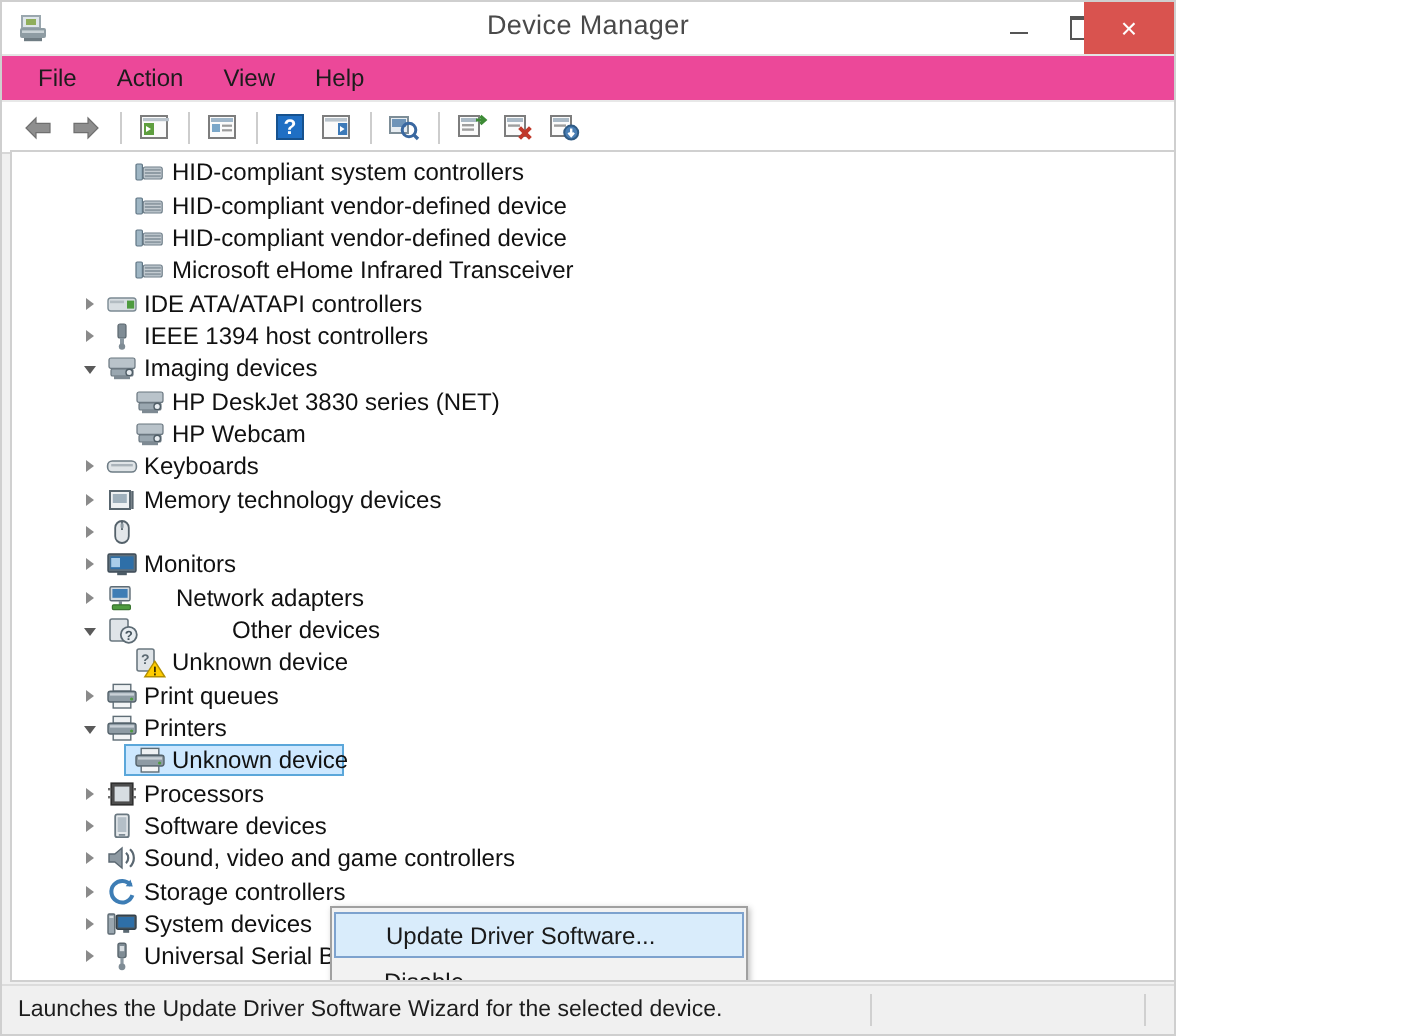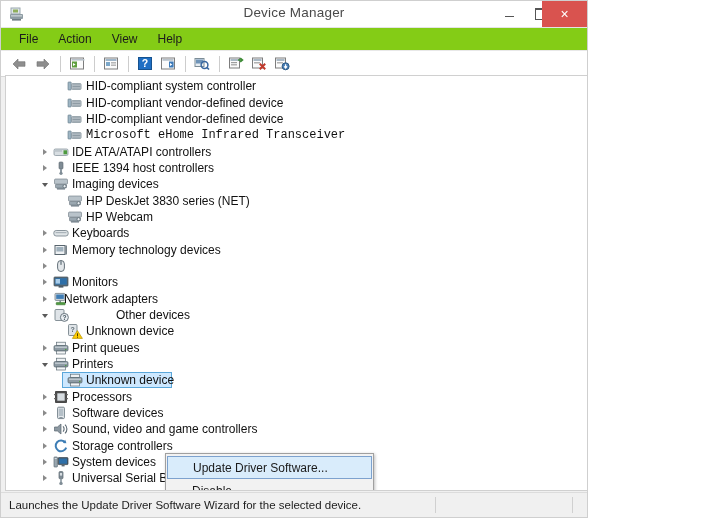--- a/index.html
+++ b/index.html
@@ -77,21 +77,21 @@
   .glyph-close {
     color: #ffffff;
     font-size: 14px;
     line-height: 14px;
     font-family: "Liberation Sans", sans-serif;
   }
 
   
   #menubar {
     height: 22px;
-    background: #84cc16;
+    background: #ec4899;
     border-bottom: 1px solid #e8e8e8;
     display: flex;
     align-items: center;
     padding-left: 9px;
   }
   .menu-item {
     font-size: 12px;
     color: #1c1c1c;
     padding: 2px 9px 3px 9px;
     margin-right: 2px;
@@ -425,21 +425,21 @@
 
     <div id="tree">
         <div class="row">
           <div class="node-icon" style="left: 61px;"><svg width="16" height="16" viewBox="0 0 16 16">
               <rect x="1" y="4" width="3.2" height="8" rx="0.6" fill="#9fb6c4" stroke="#5f7584" stroke-width="0.6"></rect>
               <rect x="4.6" y="5.5" width="9.5" height="6" rx="1" fill="#c4ccd2" stroke="#6d7d88" stroke-width="0.6"></rect>
               <rect x="5.4" y="6.4" width="8" height="1" fill="#8e9ba4"></rect>
               <rect x="5.4" y="8" width="8" height="1" fill="#8e9ba4"></rect>
               <rect x="5.4" y="9.6" width="8" height="1" fill="#8e9ba4"></rect>
             </svg></div>
-          <div class="node-label" style="left: 80px;">HID-compliant system controller</div>
+          <div class="node-label" style="left: 80px;">HID-compliant system controllers</div>
         </div>
         <div class="row">
           <div class="node-icon" style="left: 61px;"><svg width="16" height="16" viewBox="0 0 16 16">
               <rect x="1" y="4" width="3.2" height="8" rx="0.6" fill="#9fb6c4" stroke="#5f7584" stroke-width="0.6"></rect>
               <rect x="4.6" y="5.5" width="9.5" height="6" rx="1" fill="#c4ccd2" stroke="#6d7d88" stroke-width="0.6"></rect>
               <rect x="5.4" y="6.4" width="8" height="1" fill="#8e9ba4"></rect>
               <rect x="5.4" y="8" width="8" height="1" fill="#8e9ba4"></rect>
               <rect x="5.4" y="9.6" width="8" height="1" fill="#8e9ba4"></rect>
             </svg></div>
           <div class="node-label" style="left: 80px;">HID-compliant vendor-defined device</div>
@@ -455,21 +455,21 @@
           <div class="node-label" style="left: 80px;">HID-compliant vendor-defined device</div>
         </div>
         <div class="row">
           <div class="node-icon" style="left: 61px;"><svg width="16" height="16" viewBox="0 0 16 16">
               <rect x="1" y="4" width="3.2" height="8" rx="0.6" fill="#9fb6c4" stroke="#5f7584" stroke-width="0.6"></rect>
               <rect x="4.6" y="5.5" width="9.5" height="6" rx="1" fill="#c4ccd2" stroke="#6d7d88" stroke-width="0.6"></rect>
               <rect x="5.4" y="6.4" width="8" height="1" fill="#8e9ba4"></rect>
               <rect x="5.4" y="8" width="8" height="1" fill="#8e9ba4"></rect>
               <rect x="5.4" y="9.6" width="8" height="1" fill="#8e9ba4"></rect>
             </svg></div>
-          <div class="node-label" style="left: 80px; font-family: Liberation Mono, monospace;">Microsoft eHome Infrared Transceiver</div>
+          <div class="node-label" style="left: 80px;">Microsoft eHome Infrared Transceiver</div>
         </div>
         <div class="row">
           <div class="twisty" style="left: 33px;">
             <div class="tw-collapsed"></div>
           </div>
           <div class="node-icon" style="left: 47px;"><svg width="16" height="16" viewBox="0 0 16 16">
               <rect x="1" y="5" width="14" height="6.5" rx="1.4" fill="#d8dee2" stroke="#7c8b94" stroke-width="0.7"></rect>
               <rect x="10.5" y="6.3" width="3.6" height="4" fill="#4e9b3f"></rect>
               <rect x="2" y="6.3" width="7" height="1.3" fill="#b3bcc2"></rect>
             </svg></div>
@@ -562,21 +562,21 @@
         <div class="row">
           <div class="twisty" style="left: 33px;">
             <div class="tw-collapsed"></div>
           </div>
           <div class="node-icon" style="left: 47px;"><svg width="16" height="16" viewBox="0 0 16 16">
               <rect x="2" y="2.4" width="10" height="7" rx="0.8" fill="#d3dae0" stroke="#5e6c76" stroke-width="0.7"></rect>
               <rect x="3.2" y="3.5" width="7.6" height="4.4" fill="#3f7db5"></rect>
               <rect x="6.4" y="9.4" width="1.6" height="2.4" fill="#7e8b94"></rect>
               <rect x="3.2" y="11.4" width="9" height="2.4" rx="0.6" fill="#4e9b3f" stroke="#3a7430" stroke-width="0.6"></rect>
             </svg></div>
-          <div class="node-label" style="left: 58px;">Network adapters</div>
+          <div class="node-label" style="left: 82px;">Network adapters</div>
         </div>
         <div class="row">
           <div class="twisty" style="left: 33px;">
             <div class="tw-expanded"></div>
           </div>
           <div class="node-icon" style="left: 47px;"><svg width="16" height="16" viewBox="0 0 16 16">
               <rect x="2" y="2.5" width="9" height="11" rx="1" fill="#dfe4e8" stroke="#6b7880" stroke-width="0.8"></rect>
               <circle cx="11.4" cy="10.4" r="4" fill="#e8edf1" stroke="#5c6a73" stroke-width="0.9"></circle>
               <text x="11.4" y="13" font-family="Liberation Sans, sans-serif" font-size="6.6" font-weight="bold" fill="#46555f" text-anchor="middle">?</text>
             </svg></div>

